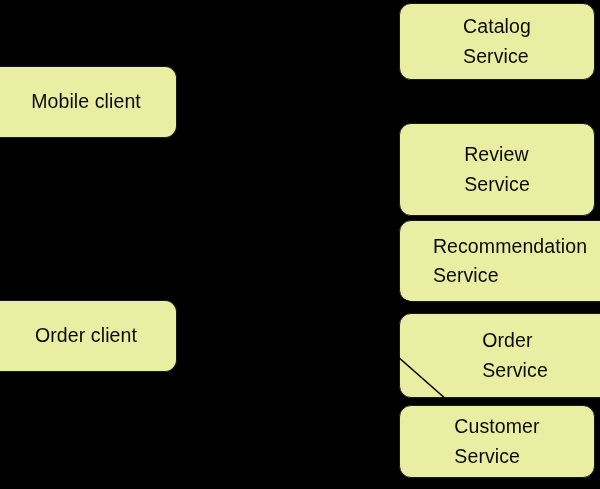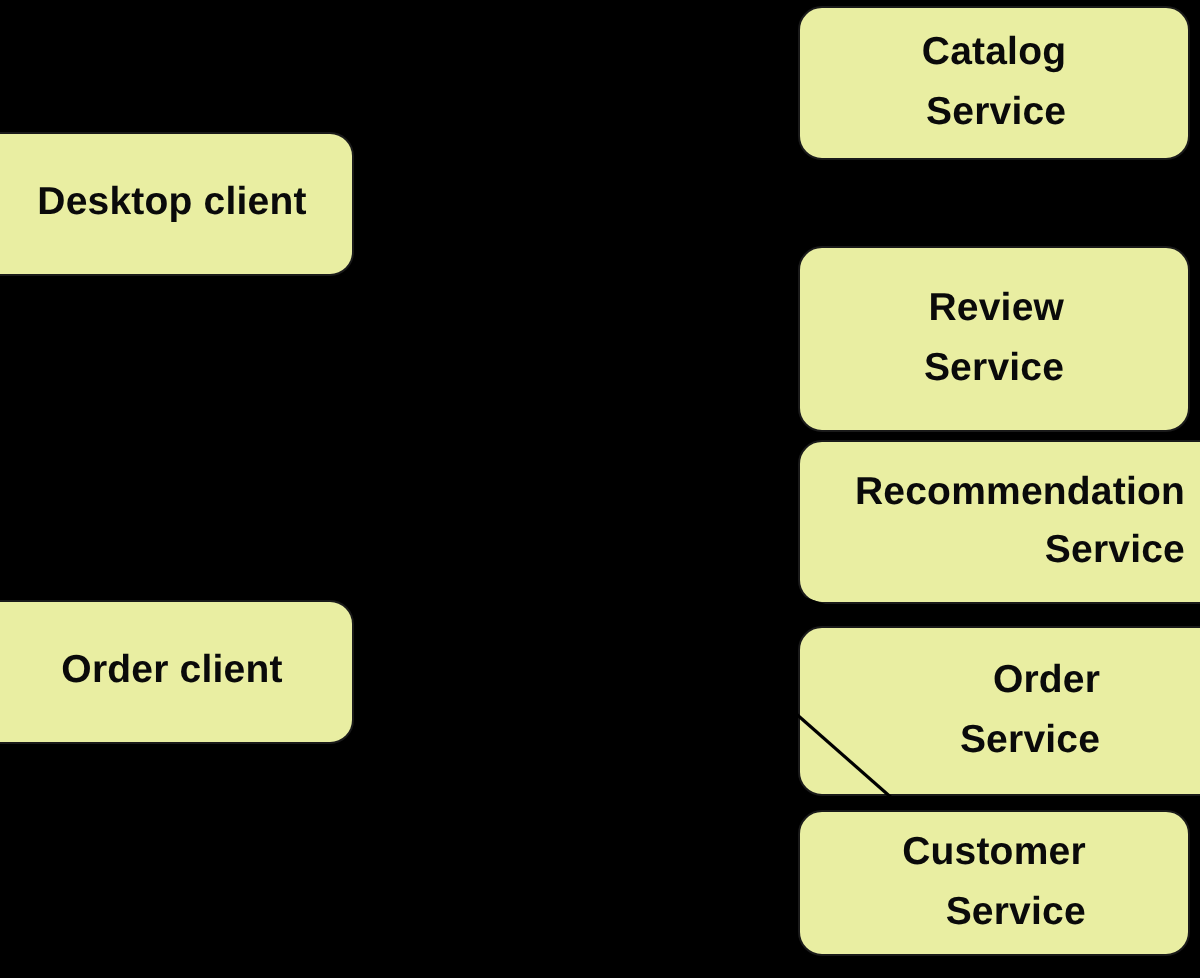--- a/index.html
+++ b/index.html
@@ -33,25 +33,24 @@
     box-shadow: 3px 3px 0 rgba(0,0,0,0.55);
     display: flex;
     align-items: center;
     justify-content: center;
     z-index: 2;
   }
   .node-label {
     color: #0a0a0a;
     font-size: 19.5px;
     line-height: 1.50;
-    text-align: right;
+    text-align: left;
     letter-spacing: 0.1px;
     white-space: pre-line;
     padding: 0 4px;
-    font-weight: bold;
   }
   .node.left-clip {
     border-left: none;
     border-top-left-radius: 0;
     border-bottom-left-radius: 0;
   }
   #overlay-edge-layer {
     position: absolute;
     left: 0;
     top: 0;
@@ -70,21 +69,21 @@
     <g stroke="#000000" stroke-width="1.6" fill="none">
       <path d="M 177 92 L 399 42"></path>
       <path d="M 177 104 L 399 162"></path>
       <path d="M 177 116 L 399 261"></path>
       <path d="M 177 326 L 399 356"></path>
       <path d="M 177 348 L 399 446"></path>
     </g>
   </svg>
 
   <div class="node left-clip" style="left:-4px; top:66px; width:181px; height:72px;">
-    <span class="node-label">Desktop client</span>
+    <span class="node-label">Mobile client</span>
   </div>
 
   <div class="node left-clip" style="left:-4px; top:300px; width:181px; height:72px;">
     <span class="node-label">Order client</span>
   </div>
 
   <div class="node" style="left:399px; top:3px; width:196px; height:77px;">
     <span class="node-label">Catalog
 Service</span>
   </div>

